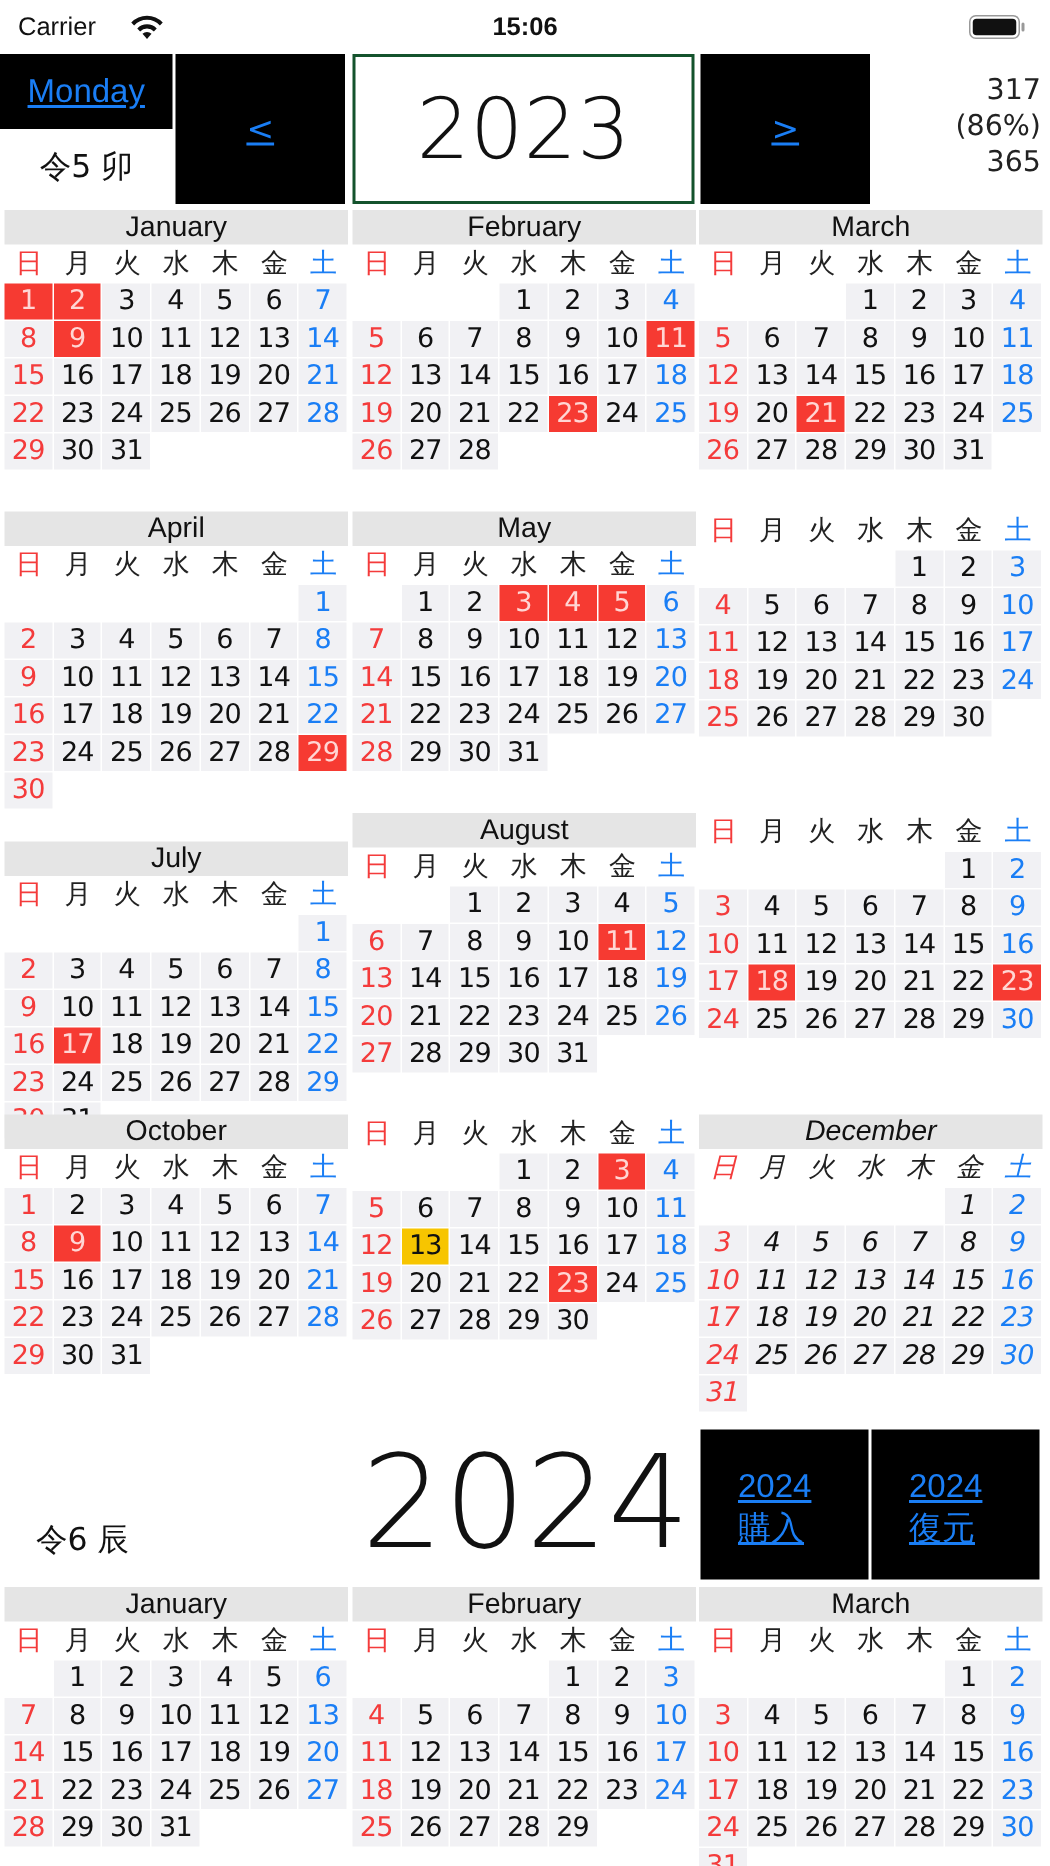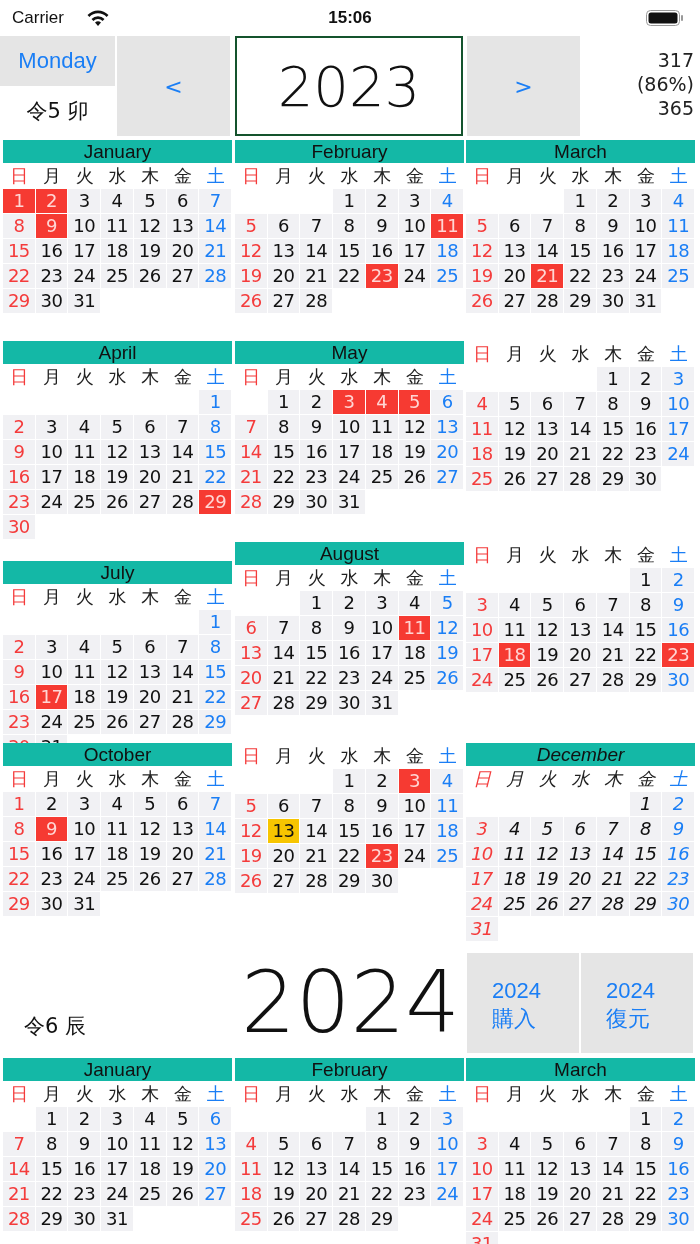--- a/index.html
+++ b/index.html
@@ -7,33 +7,33 @@
   body { font-family: "DejaVu Sans", "Liberation Sans", sans-serif; color: #111; position: relative; }
 
   
   .status-bar { position: absolute; left: 0; top: 0; width: 700px; height: 36px; }
   .carrier { position: absolute; left: 12px; top: 8px; font-size: 17px; font-family: "Liberation Sans", sans-serif; }
   .wifi { position: absolute; left: 86px; top: 9px; width: 24px; height: 18px; }
   .clock { position: absolute; left: 0; width: 700px; top: 8px; text-align: center; font-size: 17px; font-weight: bold; font-family: "Liberation Sans", sans-serif; }
   .battery { position: absolute; right: 16px; top: 10px; width: 38px; height: 16px; }
 
   
-  .btn-gray { background: #e5e5e5; }
+  .btn-gray { background: #000000; text-decoration: underline; }
   .weekday-btn { position: absolute; left: 0; top: 36px; width: 115px; height: 50px; color: #1a7ef5; font-size: 22px; display: flex; align-items: center; justify-content: center; font-family: "Liberation Sans", sans-serif; }
   .era-label { position: absolute; left: 0; top: 88px; width: 115px; height: 46px; font-size: 21px; display: flex; align-items: center; justify-content: center; }
   .nav-btn { position: absolute; top: 36px; width: 113px; height: 100px; color: #1a7ef5; font-size: 22px; display: flex; align-items: center; justify-content: center; }
   .prev-btn { left: 117px; }
   .next-btn { left: 467px; }
   .year-box { position: absolute; left: 235px; top: 36px; width: 228px; height: 100px; border: 2px solid #14532d; display: flex; align-items: center; justify-content: center; font-size: 56px; font-family: "DejaVu Sans", sans-serif; font-weight: 300; }
   .day-count { position: absolute; left: 580px; top: 48px; width: 114px; text-align: right; font-size: 19px; line-height: 24px; color: #222; }
 
   
   .year-grid { position: absolute; left: 3px; width: 694px; }
   .month { position: absolute; width: 229px; }
-  .month-title { height: 23px; background: #14b8a6; text-align: center; font-size: 19px; line-height: 23px; color: #111; font-family: "Liberation Sans", sans-serif; }
+  .month-title { height: 23px; background: #e5e5e5; text-align: center; font-size: 19px; line-height: 23px; color: #111; font-family: "Liberation Sans", sans-serif; }
   .dow-row { display: grid; grid-template-columns: repeat(7, 1fr); height: 26px; }
   .dow { text-align: center; font-size: 18px; line-height: 26px; color: #222; }
   .dow.sun { color: #f43b3b; }
   .dow.sat { color: #1a7ef5; }
   .days { display: grid; grid-template-columns: repeat(7, 1fr); grid-auto-rows: 25px; }
   .day { margin: 0 1px 1px 0; background: #f1f1f4; text-align: center; font-size: 18px; line-height: 24px; color: #111; font-family: "DejaVu Sans", sans-serif; letter-spacing: -0.5px; }
   .day.empty { background: transparent; }
   .day.sun { color: #f43b3b; }
   .day.sat { color: #1a7ef5; }
   .day.holiday { background: #f63a32; color: #ffd6d4; }

